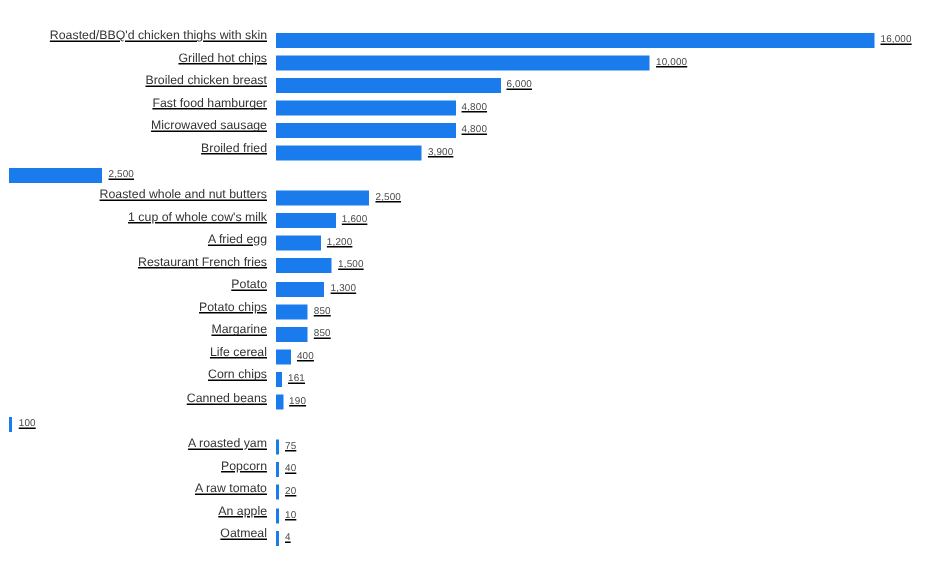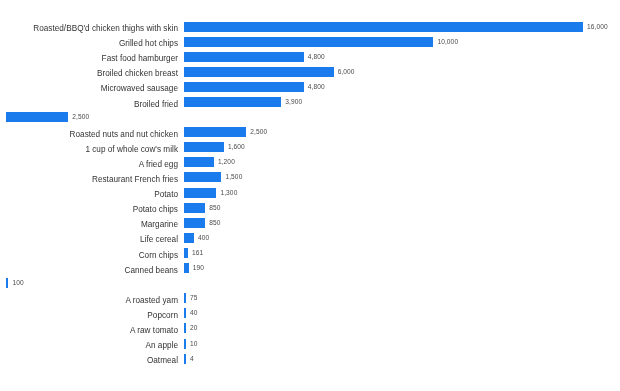--- a/index.html
+++ b/index.html
@@ -22,22 +22,23 @@
     box-sizing: border-box;
   }
   #rows {
     position: absolute;
     left: 0;
     top: 19px;
     width: 620px;
   }
   .row {
     display: flex;
-    align-items: flex-end;
+    align-items: flex-start;
     height: 15.1px;
+    text-decoration: underline;
   }
   .cat-label {
     width: 178px;
     min-width: 178px;
     text-align: right;
     font-size: 8.2px;
     line-height: 10px;
     color: #333333;
     white-space: nowrap;
     overflow: hidden;
@@ -80,55 +81,55 @@
         </div>
       </div>
       <div class="row">
         <div class="cat-label">Grilled hot chips</div>
         <div class="bar-area">
           <div class="bar" style="width: 249.38px; background: rgb(26, 124, 236);"></div>
           <div class="val-label">10,000</div>
         </div>
       </div>
       <div class="row">
+        <div class="cat-label">Broiled chicken breast</div>
+        <div class="bar-area">
+          <div class="bar" style="width: 149.63px; background: rgb(26, 124, 236);"></div>
+          <div class="val-label">6,000</div>
+        </div>
+      </div>
+      <div class="row">
         <div class="cat-label">Fast food hamburger</div>
         <div class="bar-area">
           <div class="bar" style="width: 119.7px; background: rgb(26, 124, 236);"></div>
           <div class="val-label">4,800</div>
         </div>
       </div>
       <div class="row">
-        <div class="cat-label">Broiled chicken breast</div>
-        <div class="bar-area">
-          <div class="bar" style="width: 149.63px; background: rgb(26, 124, 236);"></div>
-          <div class="val-label">6,000</div>
-        </div>
-      </div>
-      <div class="row">
         <div class="cat-label">Microwaved sausage</div>
         <div class="bar-area">
           <div class="bar" style="width: 119.7px; background: rgb(26, 124, 236);"></div>
           <div class="val-label">4,800</div>
         </div>
       </div>
       <div class="row">
         <div class="cat-label">Broiled fried</div>
         <div class="bar-area">
           <div class="bar" style="width: 97.26px; background: rgb(26, 124, 236);"></div>
           <div class="val-label">3,900</div>
         </div>
       </div>
       <div class="row">
         <div class="bar-area">
           <div class="bar" style="width: 62.34px; background: rgb(26, 124, 236);"></div>
           <div class="val-label">2,500</div>
         </div>
       </div>
       <div class="row">
-        <div class="cat-label">Roasted nuts and nut chicken</div>
+        <div class="cat-label">Roasted whole and nut butters</div>
         <div class="bar-area">
           <div class="bar" style="width: 62.34px; background: rgb(26, 124, 236);"></div>
           <div class="val-label">2,500</div>
         </div>
       </div>
       <div class="row">
         <div class="cat-label">1 cup of whole cow's milk</div>
         <div class="bar-area">
           <div class="bar" style="width: 39.9px; background: rgb(26, 124, 236);"></div>
           <div class="val-label">1,600</div>

